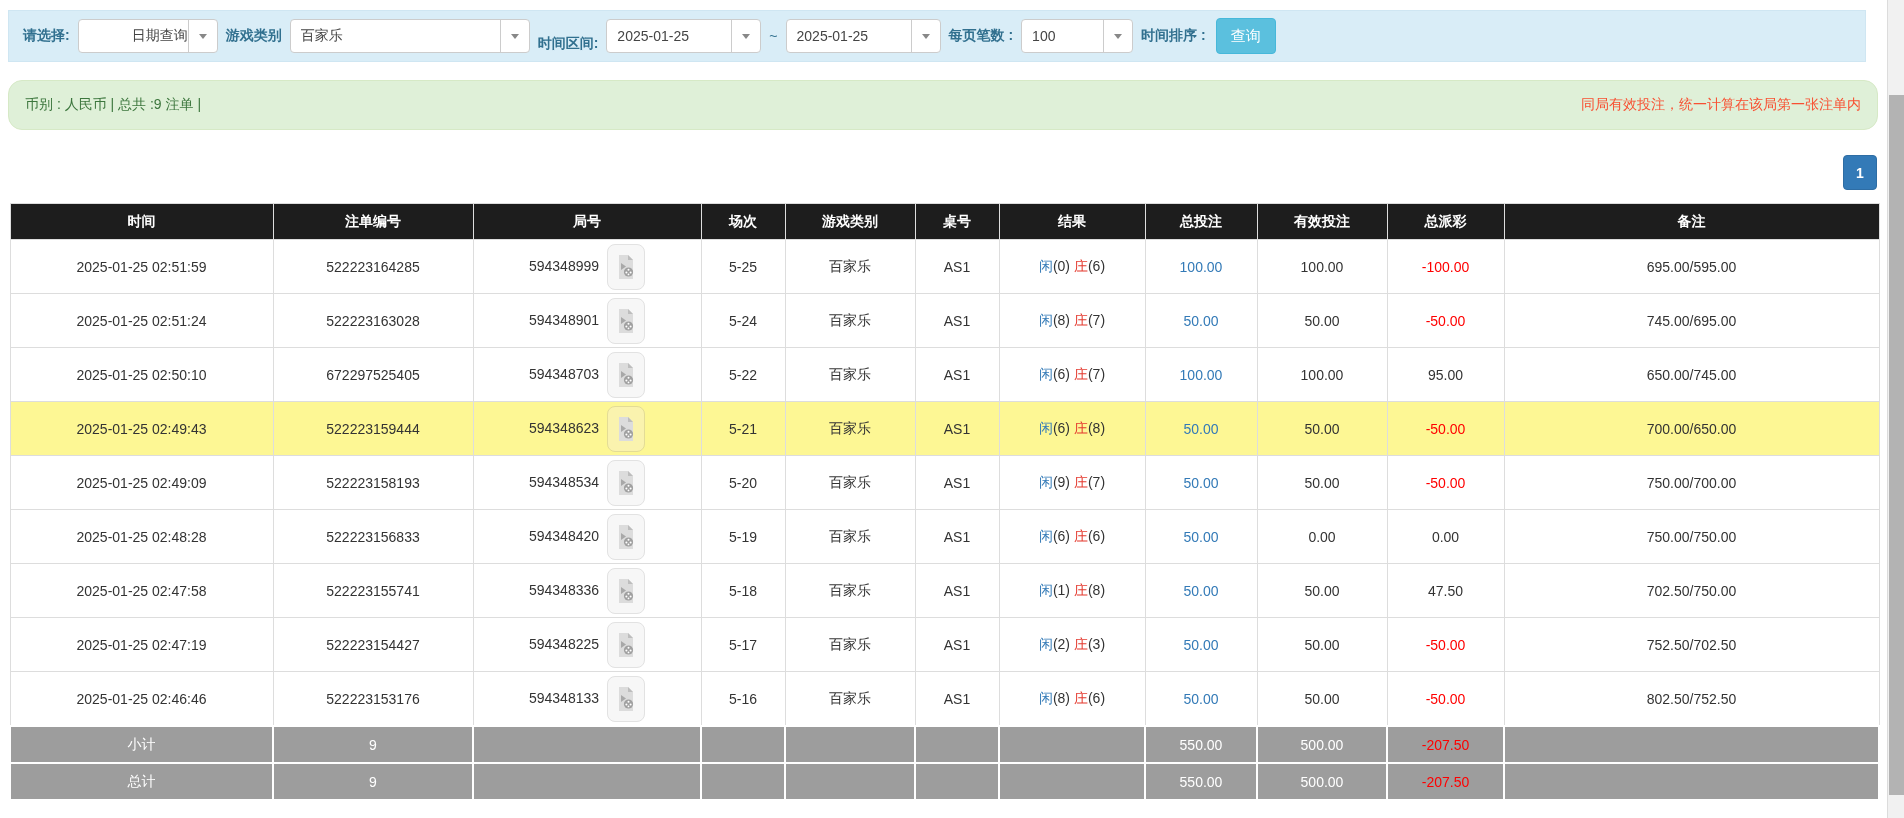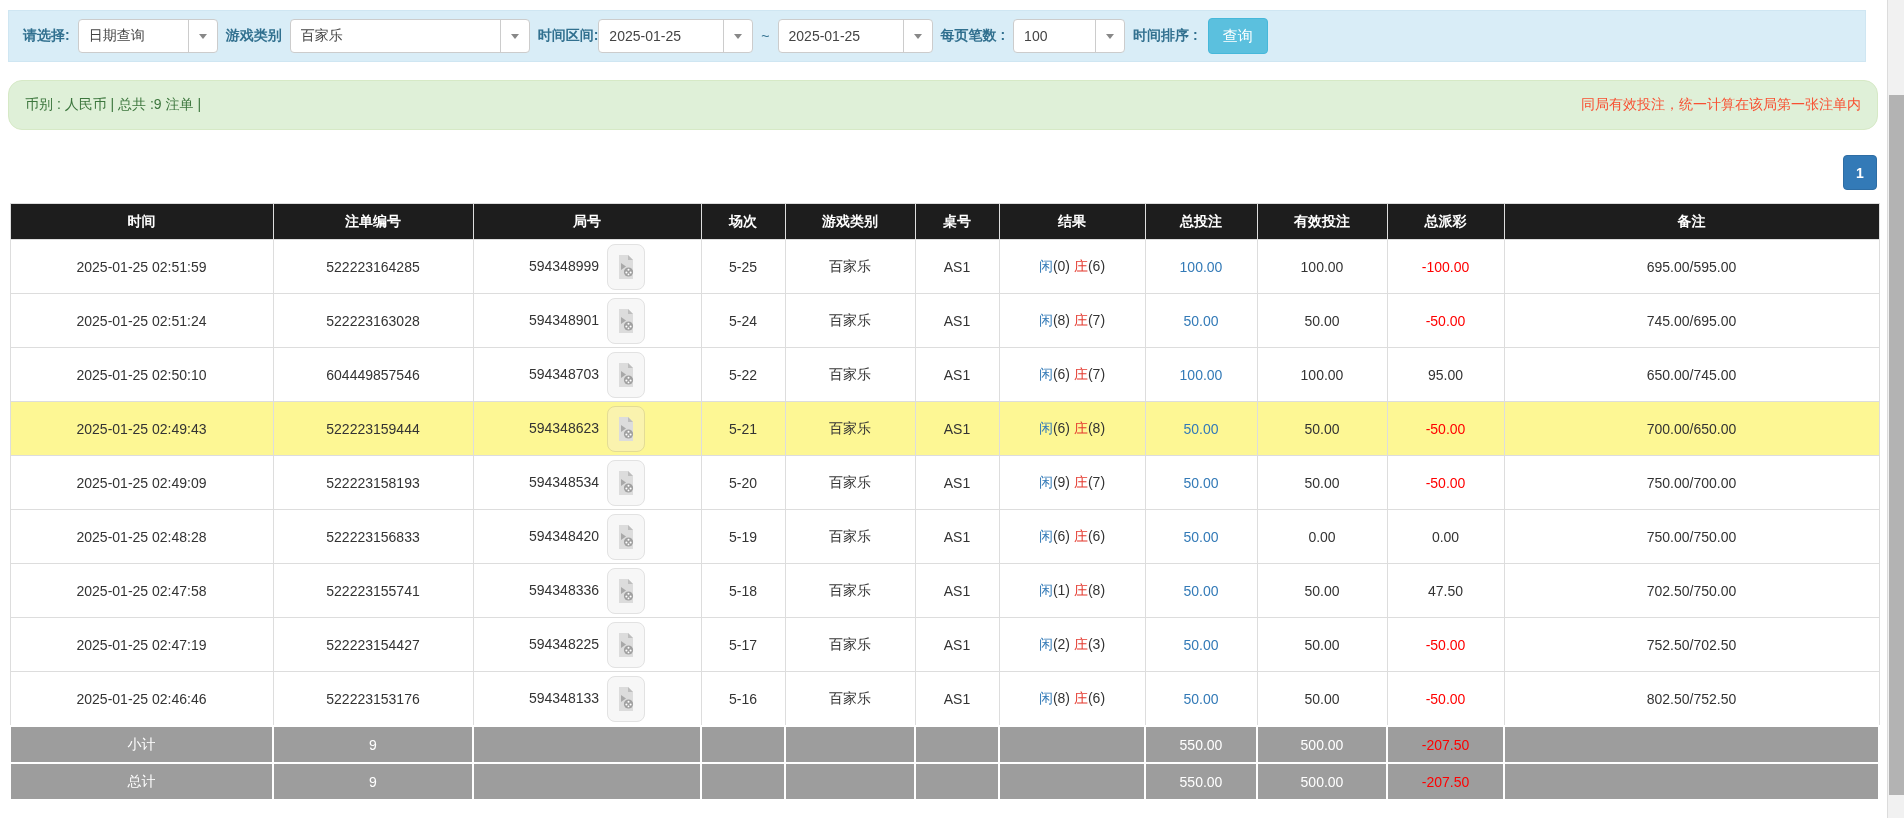--- a/index.html
+++ b/index.html
@@ -18,21 +18,21 @@
   .f-prefix { color:#31708f; font-size:14px; }
   .combo {
     background:#fff; border:1px solid #ccc; border-radius:4px; height:34px; box-sizing:border-box;
     display:flex; align-items:center; justify-content:space-between; cursor:pointer; flex:0 0 auto;
   }
   .combo .val { padding-left:10px; font-size:14px; color:#444; white-space:nowrap; overflow:hidden; }
   .combo .arrow-box { width:28px; align-self:stretch; border-left:1px solid #ccc;
     display:flex; align-items:center; justify-content:center; }
   .caret { width:0; height:0; border-left:4px solid transparent; border-right:4px solid transparent;
     border-top:5px solid #888; }
-  [data-field-id="query-type"]   { width:140px; }
+  [data-field-id="query-type"]   { width:140px;justify-content:flex-end; }
   [data-field-id="game-category"]{ width:240px; }
   [data-field-id="date-from"]    { width:155px; }
   [data-field-id="date-to"]      { width:155px; }
   [data-field-id="page-size"]    { width:112px;gap:28px; }
   [data-field-id="time-sort"]    { width:205px; }
   .btn-search {
     height:36px; padding:0 14px; background:#5bc0de; border:1px solid #46b8da; border-radius:4px;
     color:#fff; font-size:15px; cursor:pointer; margin-left:2px;
   }
 
@@ -114,21 +114,21 @@
     <span class="f-field-group" style="display:flex;align-items:center;gap:8px;">
     <span class="f-label" data-field="label">游戏类别</span>
 
     <span class="combo" data-field-id="game-category">
       <span class="val" data-field="value">百家乐</span>
       <span class="arrow-box">
           <span class="caret"></span>
         </span>
     </span>
   </span>
-    <span class="f-field-group" style="display:flex;align-items:center;">
+    <span class="f-field-group" style="display:flex;align-items:flex-end;gap:8px;">
     <span class="f-label" data-field="label">时间区间:</span>
 
     <span class="combo" data-field-id="date-from">
       <span class="val" data-field="value">2025-01-25</span>
       <span class="arrow-box">
           <span class="caret"></span>
         </span>
     </span>
   </span>
     <span class="f-field-group" style="display:flex;align-items:center;gap:8px;">
@@ -252,21 +252,21 @@
     </td>
     <td>
       <span class="blue-link" data-field="total_bet">50.00</span>
     </td>
     <td data-field="valid_bet">50.00</td>
     <td data-field="payout" class="neg">-50.00</td>
     <td data-field="remark">745.00/695.00</td>
   </tr>
       <tr>
     <td data-field="time">2025-01-25 02:50:10</td>
-    <td data-field="bet_id">604449857546</td>
+    <td data-field="bet_id">672297525405</td>
     <td>
       <span data-field="round_id">594348703</span><span class="video-btn">
         <svg width="20" height="26" viewBox="0 0 20 26">
           <path d="M3 1 h9 l5 5 v19 h-14 z" fill="#dcdcdc"></path>
           <path d="M12 1 l5 5 h-5 z" fill="#bdbdbd"></path>
           <path d="M5 9 l5 3.5 -5 3.5 z" fill="#a8a8a8"></path>
           <circle cx="12.5" cy="18" r="4.6" fill="#a0a0a0"></circle>
           <circle cx="12.5" cy="15.8" r="1" fill="#ffffff"></circle>
           <circle cx="10.4" cy="18.6" r="1" fill="#ffffff"></circle>
           <circle cx="14.6" cy="18.6" r="1" fill="#ffffff"></circle>

